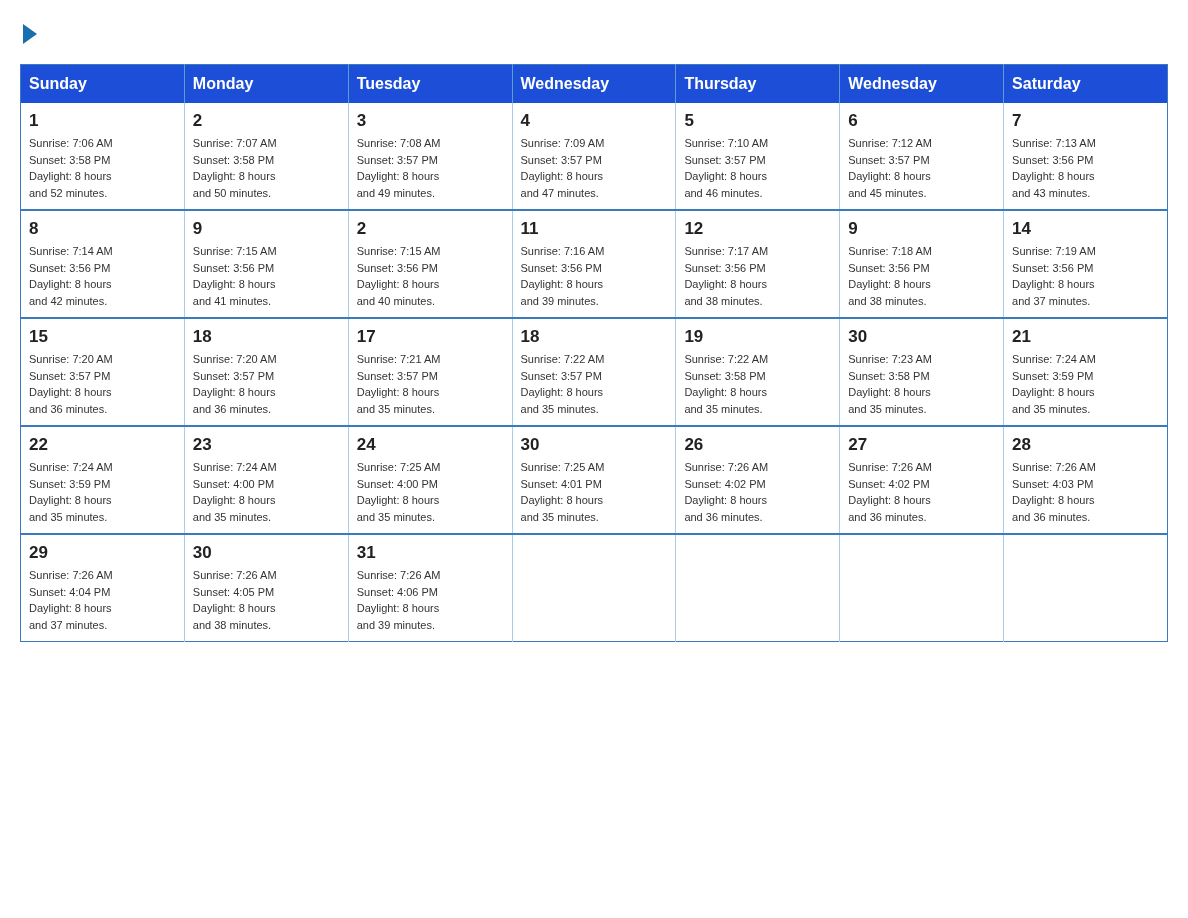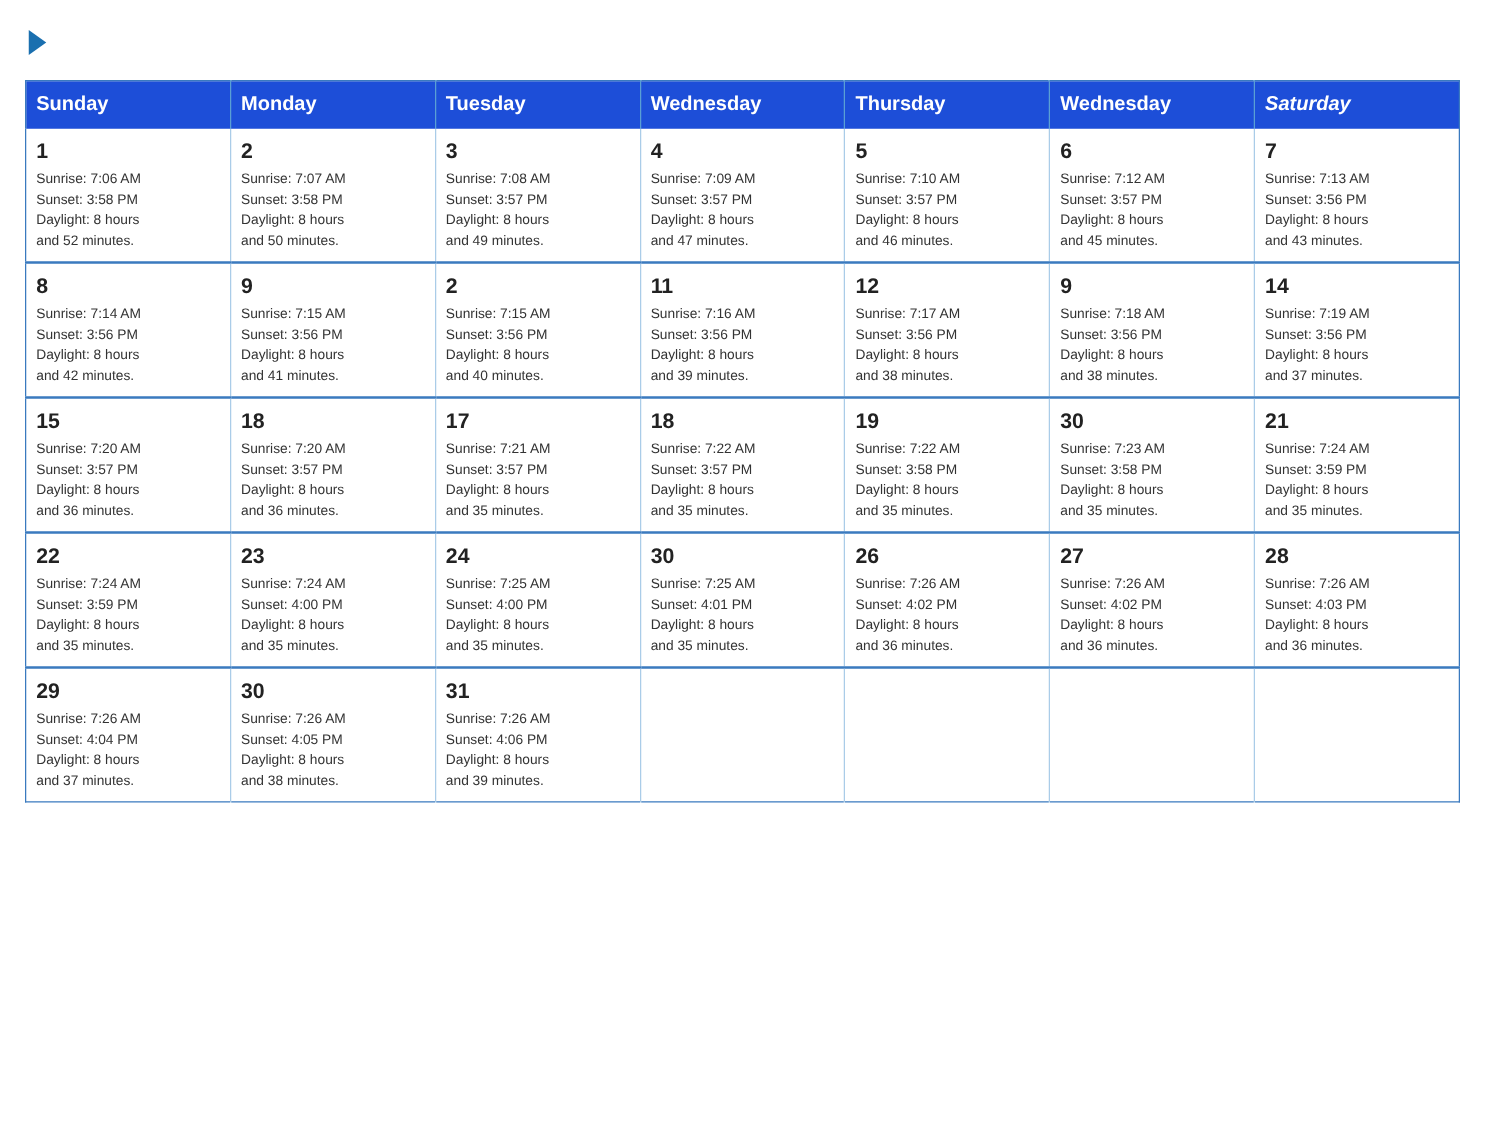--- a/index.html
+++ b/index.html
@@ -67,21 +67,20 @@
       background-color: #1d4ed8;
       color: white;
       padding: 10px 8px;
       text-align: left;
       font-size: 16px;
       font-weight: bold;
       border-right: 1px solid #5a9fd4;
     }
     .calendar thead tr th:last-child {
       border-right: none;
-      font-style: italic;
     }
     .calendar tbody tr td {
       vertical-align: top;
       padding: 8px;
       border-right: 1px solid #aacce8;
       border-bottom: 2px solid #3a7abf;
       width: 14.28%;
       min-height: 100px;
     }
     .calendar tbody tr td:last-child {

